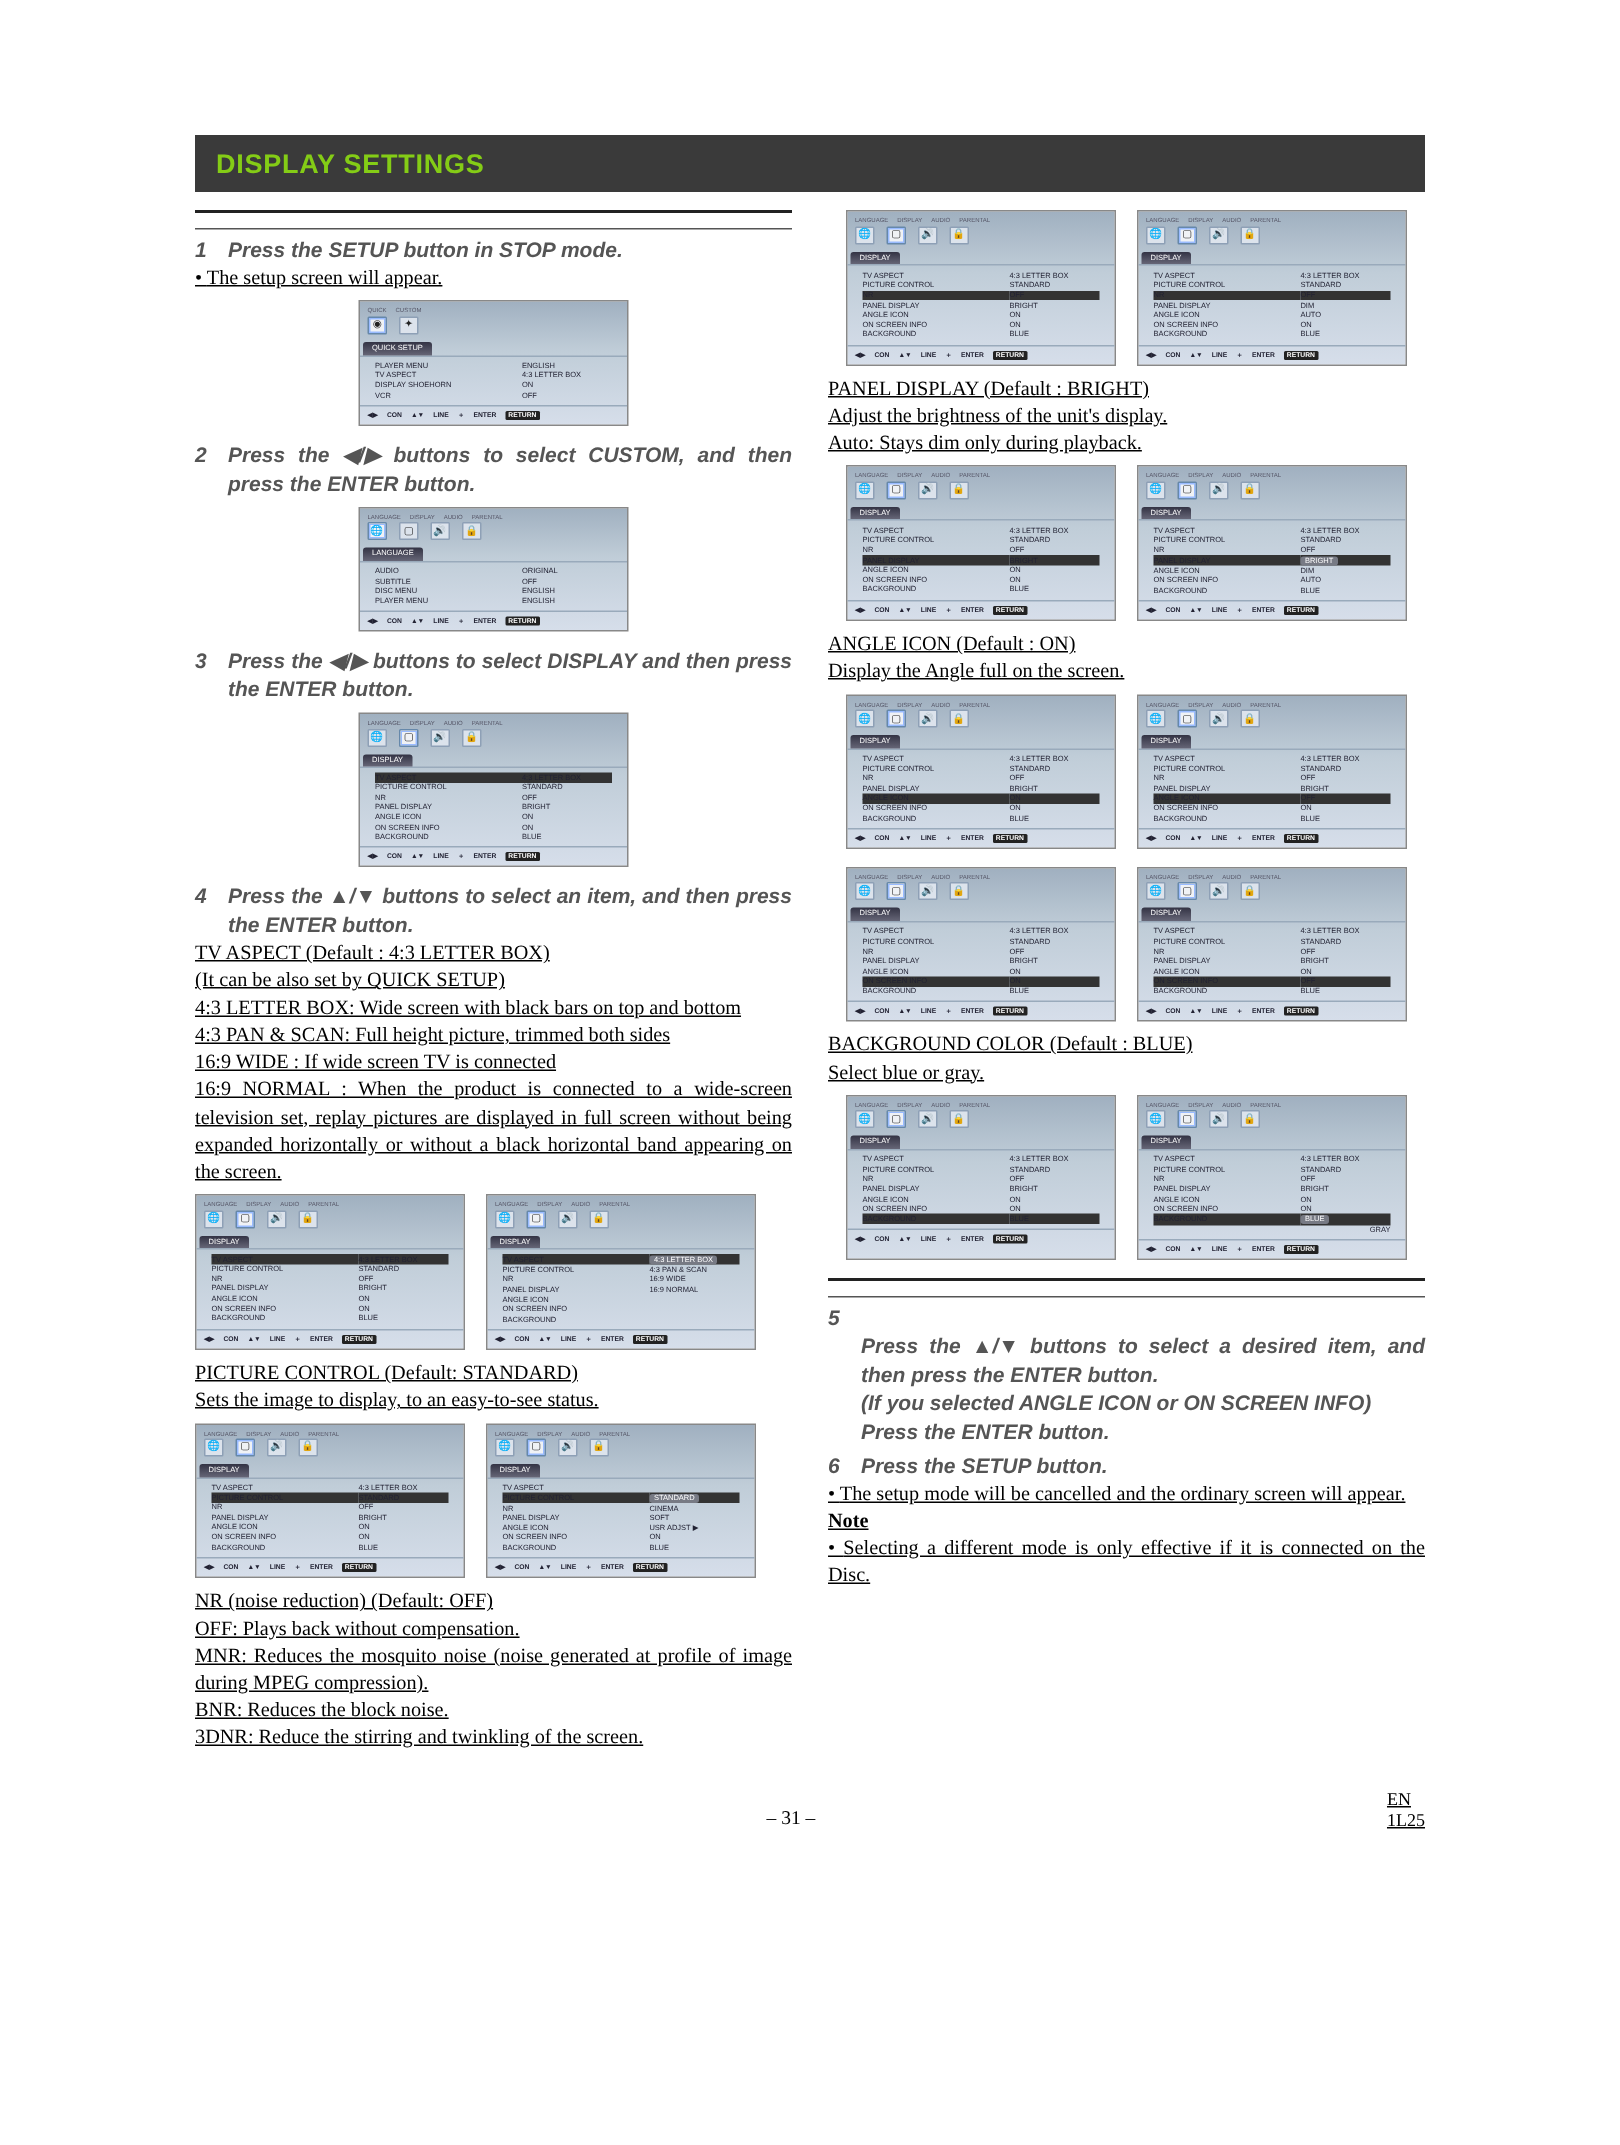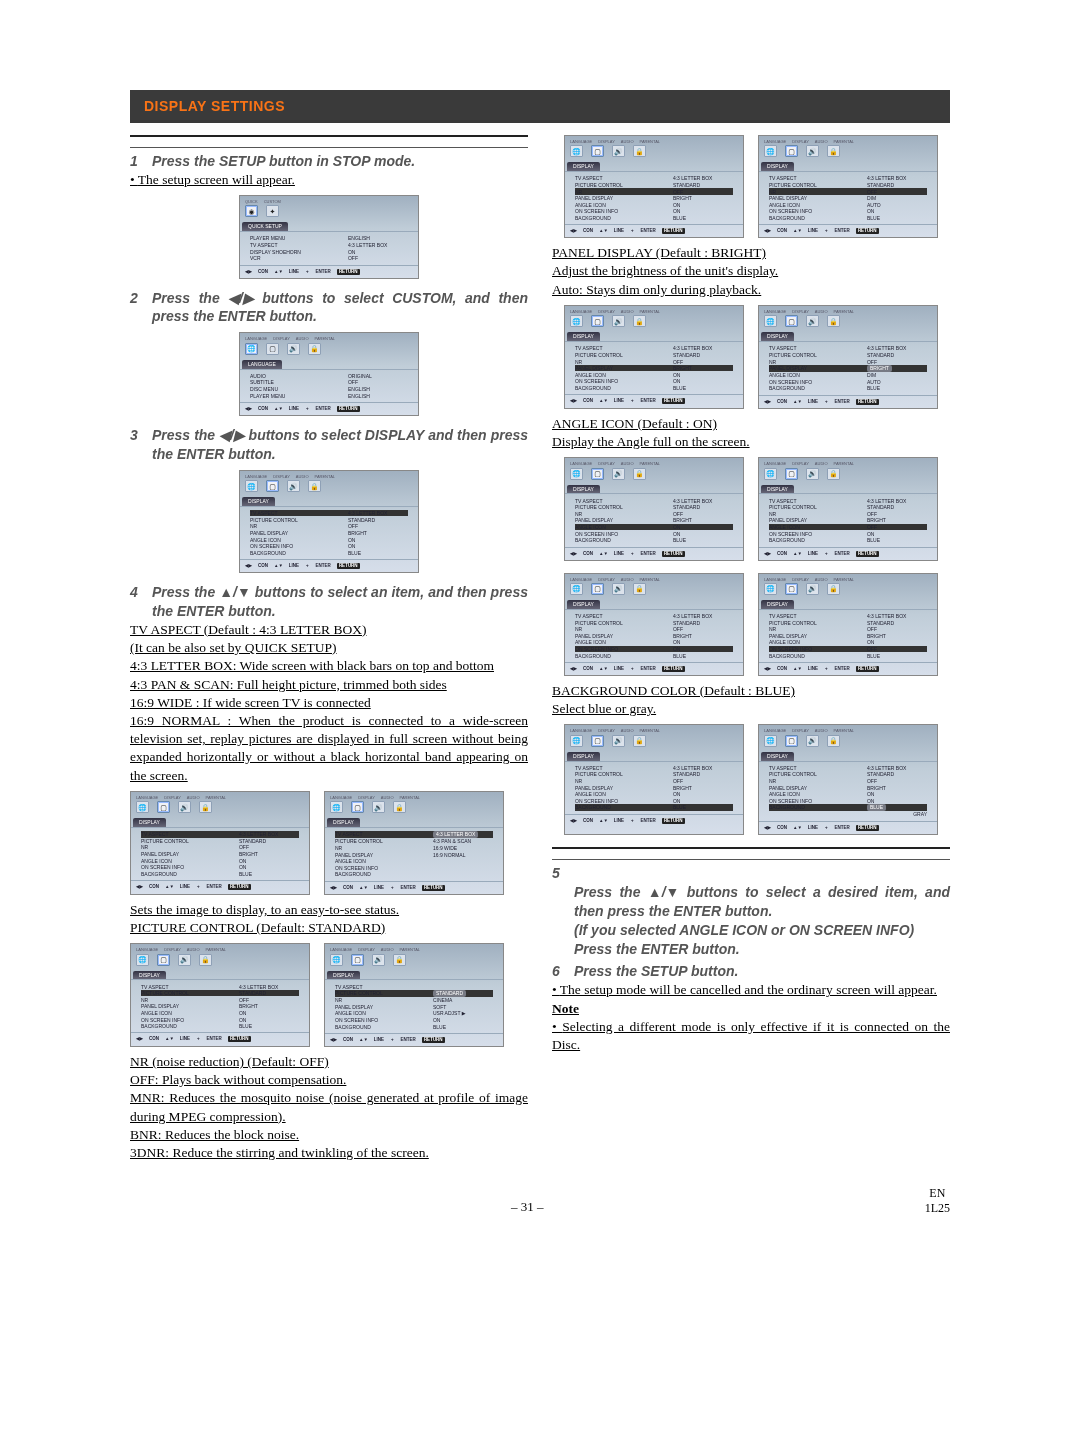--- a/index.html
+++ b/index.html
@@ -11,25 +11,25 @@
     line-height: 1.35;
     color: #000;
     width: 1080px;
   }
   .page {
     width: 820px;
     margin: 90px auto 50px auto;
   }
   .title-bar {
     background: #3a3a3a;
-    color: #f97316;
+    color: #84cc16;
     padding: 7px 14px;
     font-family: Arial, Helvetica, sans-serif;
     font-weight: bold;
-    font-size: 14px;
+    font-size: 18px;
     letter-spacing: 0.5px;
     margin-bottom: 6px;
   }
   .hr-dark {
     border: 0;
     border-top: 2px solid #222;
     margin: 6px 0 10px 0;
   }
   .hr-thin {
     border: 0;
@@ -184,21 +184,21 @@
     font-size:5px;
     line-height:1.3;
   }
   .footer-row {
     display: flex;
     justify-content: space-between;
     align-items: flex-end;
     margin-top: 24px;
     font-size: 13px;
   }
-  .footer-right { text-align: center; font-size: 12px; line-height: 1.2; }
+  .footer-right { text-align: left; font-size: 12px; line-height: 1.2; text-decoration: underline; }
   .note-bold { font-weight: bold; text-align: right; }
   .justify { text-align: justify; }
 </style>
 </head>
 <body>
 
 <div class="page">
 
   <div class="title-bar"><span>DISPLAY SETTINGS</span></div>
 
@@ -541,22 +541,22 @@
               <span>CON</span>
               <span>▲▼</span>
               <span>LINE</span>
               <span>＋</span>
               <span>ENTER</span>
               <span class="kbox">RETURN</span>
             </div>
         </div>
       </div>
 
+      <div class="body-text"><span>PICTURE CONTROL (Default: STANDARD)</span></div>
       <div class="body-text"><span>Sets the image to display, to an easy-to-see status.</span></div>
-      <div class="body-text"><span>PICTURE CONTROL (Default: STANDARD)</span></div>
 
       <div class="dual">
         <div class="screenshot-box">
           <div class="sb-tabs">
               <span>LANGUAGE</span>
               <span>DISPLAY</span>
               <span>AUDIO</span>
               <span>PARENTAL</span>
             </div>
           <div class="sb-iconrow">

